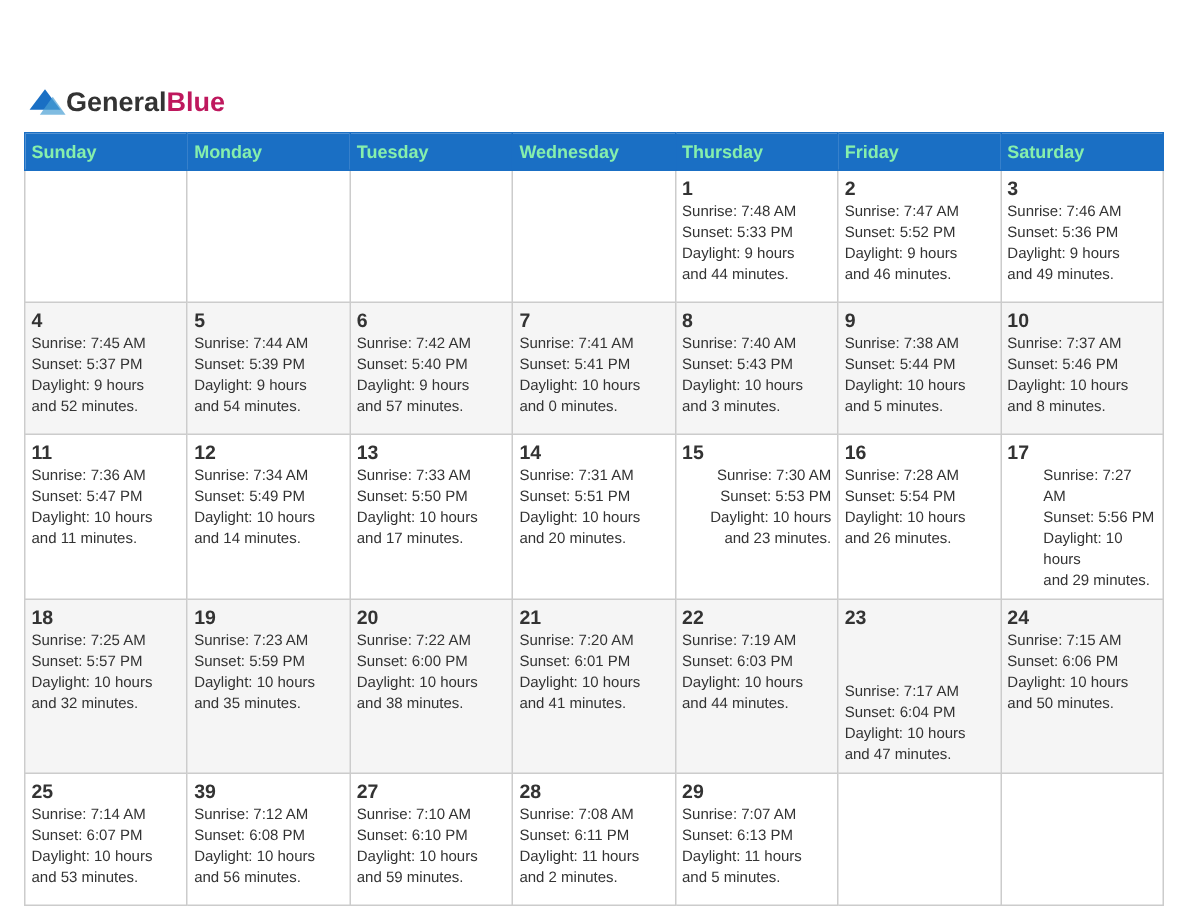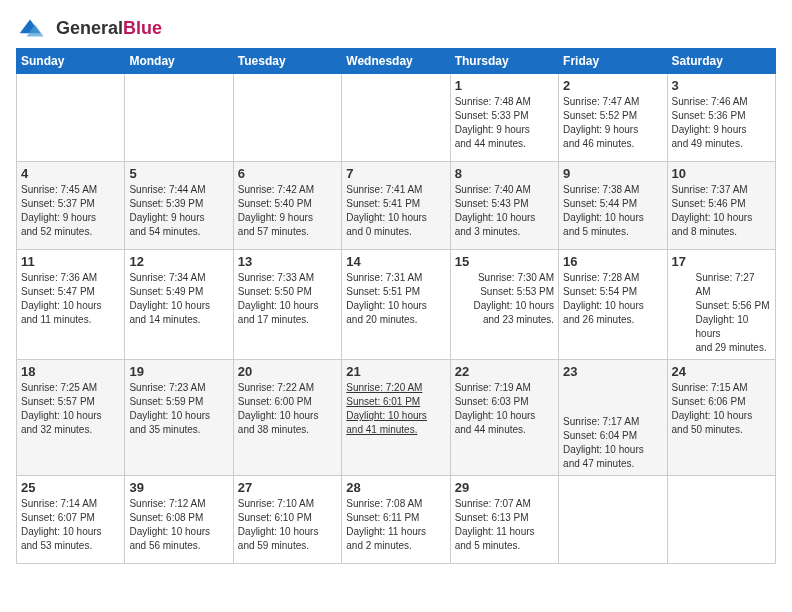--- a/index.html
+++ b/index.html
@@ -12,21 +12,22 @@
     }
     .header {
       display: flex;
       align-items: flex-start;
       justify-content: space-between;
       margin-bottom: 8px;
     }
     .logo {
       display: flex;
       align-items: center;
-      gap: 12px;
+      gap: 0;
+      margin-top: 40px;
     }
     .logo-text-general {
       font-size: 18px;
       font-weight: bold;
       color: #333;
     }
     .logo-text-blue {
       font-size: 18px;
       font-weight: bold;
       color: #be185d;
@@ -48,21 +49,21 @@
       font-size: 16px;
       color: #333;
     }
     table {
       width: 100%;
       border-collapse: collapse;
       table-layout: fixed;
     }
     thead th {
       background: #1a6fc4;
-      color: #ffffff;
+      color: #86efac;
       font-size: 12px;
       font-weight: bold;
       padding: 5px 4px;
       text-align: left;
       border: 1px solid #1a6fc4;
     }
     tbody td {
       border: 1px solid #ccc;
       vertical-align: top;
       padding: 4px;
@@ -270,21 +271,21 @@
         </td>
         <td>
           <span class="day-number">20</span>
           <div class="day-info" style="white-space: pre-line;">Sunrise: 7:22 AM
 Sunset: 6:00 PM
 Daylight: 10 hours
 and 38 minutes.</div>
         </td>
         <td>
           <span class="day-number">21</span>
-          <div class="day-info" style="white-space: pre-line; text-decoration: underline;">Sunrise: 7:20 AM
+          <div class="day-info" style="white-space: pre-line;">Sunrise: 7:20 AM
 Sunset: 6:01 PM
 Daylight: 10 hours
 and 41 minutes.</div>
         </td>
         <td>
           <span class="day-number">22</span>
           <div class="day-info" style="white-space: pre-line;">Sunrise: 7:19 AM
 Sunset: 6:03 PM
 Daylight: 10 hours
 and 44 minutes.</div>

